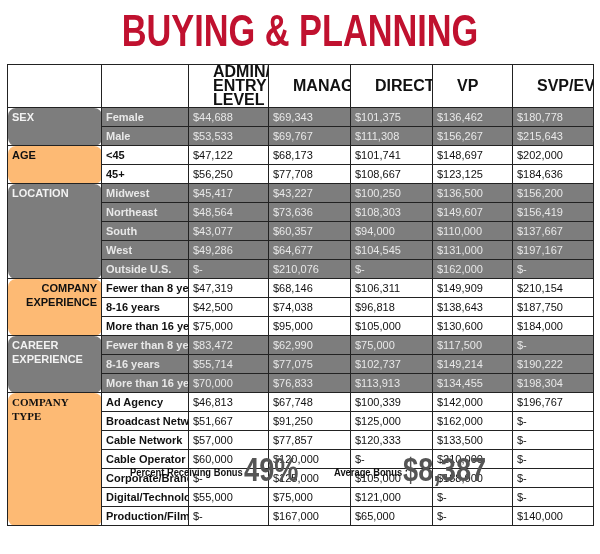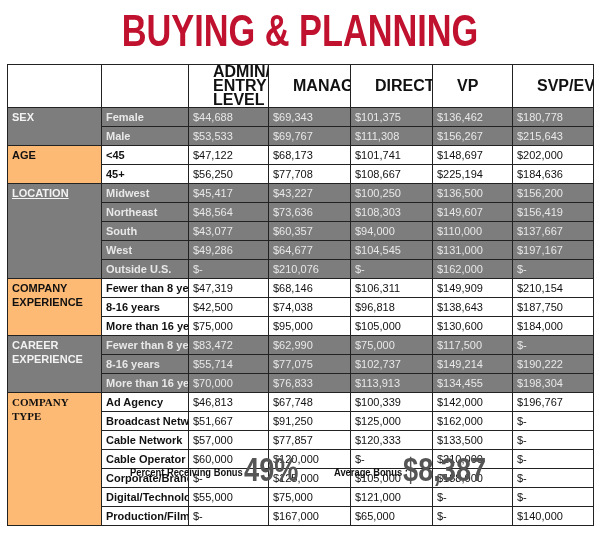--- a/index.html
+++ b/index.html
@@ -13,21 +13,21 @@
   table.grid {
     position:absolute; left:7px; top:64px; width:586px;
     border-collapse:collapse; table-layout:fixed;
     font-family:"Liberation Sans", sans-serif; font-size:11px;
   }
   table.grid td, table.grid th {
     border:1.5px solid #222; padding:0 4px; height:18px; line-height:14px;
     white-space:nowrap; overflow:hidden; text-align:left; vertical-align:middle;
   }
   table.grid th { font-weight:bold; font-size:16px; height:30px; color:#111;padding-left:24px; }
-  table.grid td.cat { font-weight:bold; vertical-align:top; padding-top:2px; font-size:11px; }
+  table.grid td.cat { font-weight:bold; vertical-align:top; padding-top:2px; font-size:11px;border-radius:8px; }
   table.grid td.sub { font-weight:bold; }
   tr.shaded td { background:#7d7d7d; color:#e8e8e8; }
   tr.plain td { background:#ffffff; color:#111; }
   td.cat.shaded { background:#7d7d7d; color:#f2f2f2; }
   td.cat.plain { background:#fdba74; color:#111; }
   .bonus {
     position:absolute; top:452px; left:12px; width:600px; height:40px;
   }
   .bonus .lbl { position:absolute; font-weight:bold; font-size:11px; color:#111; top:14px; transform:scaleX(0.85); transform-origin:left; }
   .bonus .val { position:absolute; font-weight:bold; color:#555; font-size:34px; top:-2px; transform:scaleX(0.8); transform-origin:left; }
@@ -83,25 +83,25 @@
         <td>$68,173</td>
         <td>$101,741</td>
         <td>$148,697</td>
         <td>$202,000</td>
       </tr>
       <tr class="plain">
         <td class="sub">45+</td>
         <td>$56,250</td>
         <td>$77,708</td>
         <td>$108,667</td>
-        <td>$225,194</td>
+        <td>$123,125</td>
         <td>$184,636</td>
       </tr>
       <tr class="shaded">
-        <td class="cat shaded" rowspan="5" style="white-space: normal; text-decoration: underline;">LOCATION</td>
+        <td class="cat shaded" rowspan="5" style="white-space: normal;">LOCATION</td>
         <td class="sub">Midwest</td>
         <td>$45,417</td>
         <td>$43,227</td>
         <td>$100,250</td>
         <td>$136,500</td>
         <td>$156,200</td>
       </tr>
       <tr class="shaded">
         <td class="sub">Northeast</td>
         <td>$48,564</td>
@@ -128,21 +128,21 @@
       </tr>
       <tr class="shaded">
         <td class="sub">Outside U.S.</td>
         <td>$-</td>
         <td>$210,076</td>
         <td>$-</td>
         <td>$162,000</td>
         <td>$-</td>
       </tr>
       <tr class="plain">
-        <td class="cat plain" rowspan="3" style="white-space: normal;">COMPANY EXPERIENCE</td>
+        <td class="cat plain" rowspan="3" style="white-space: normal; text-align: right;">COMPANY EXPERIENCE</td>
         <td class="sub">Fewer than 8 years</td>
         <td>$47,319</td>
         <td>$68,146</td>
         <td>$106,311</td>
         <td>$149,909</td>
         <td>$210,154</td>
       </tr>
       <tr class="plain">
         <td class="sub">8-16 years</td>
         <td>$42,500</td>

